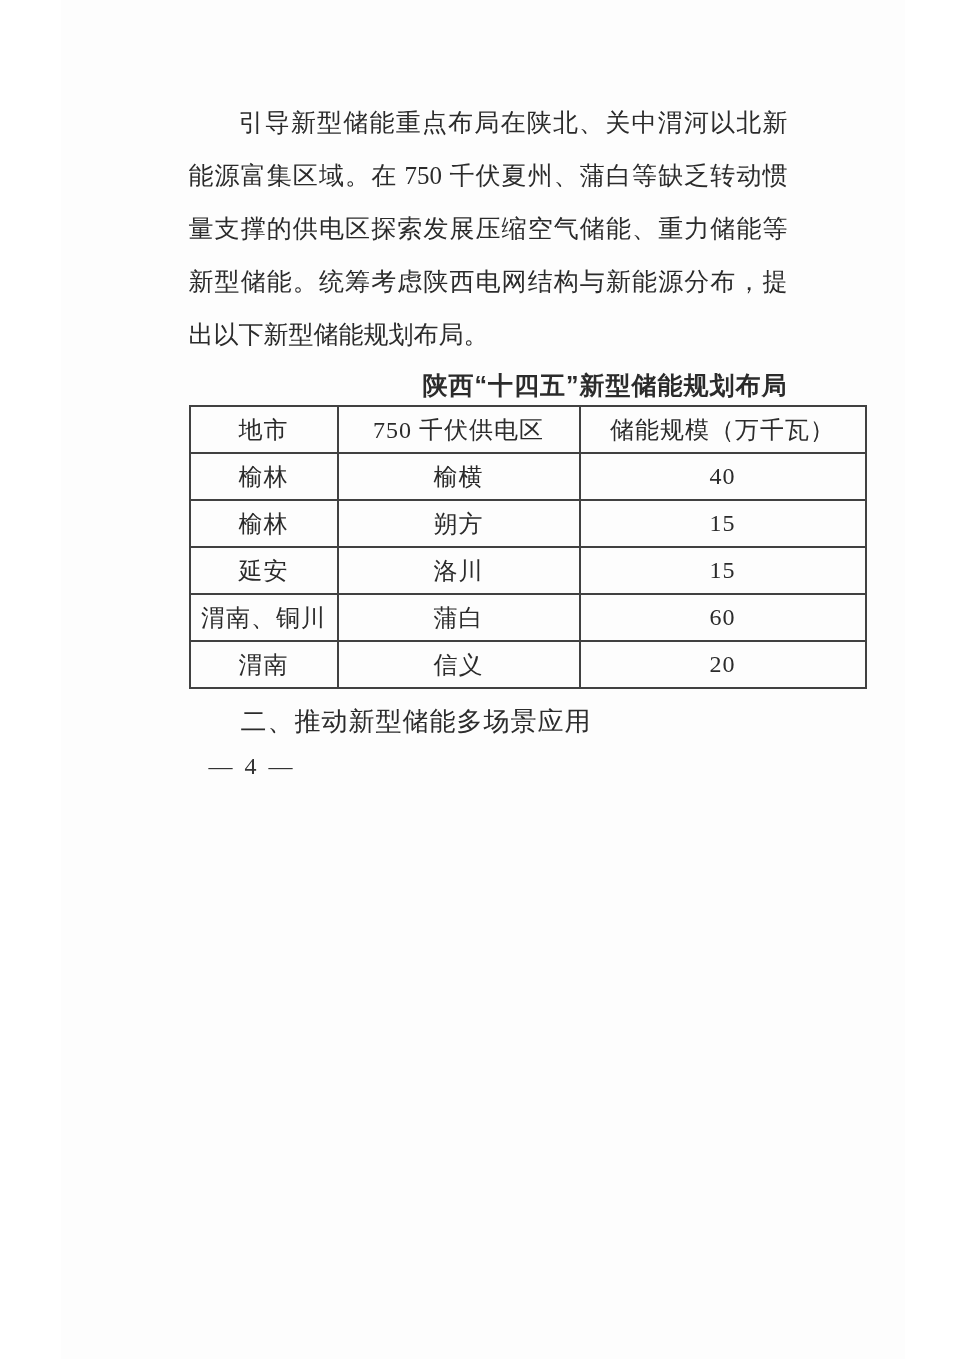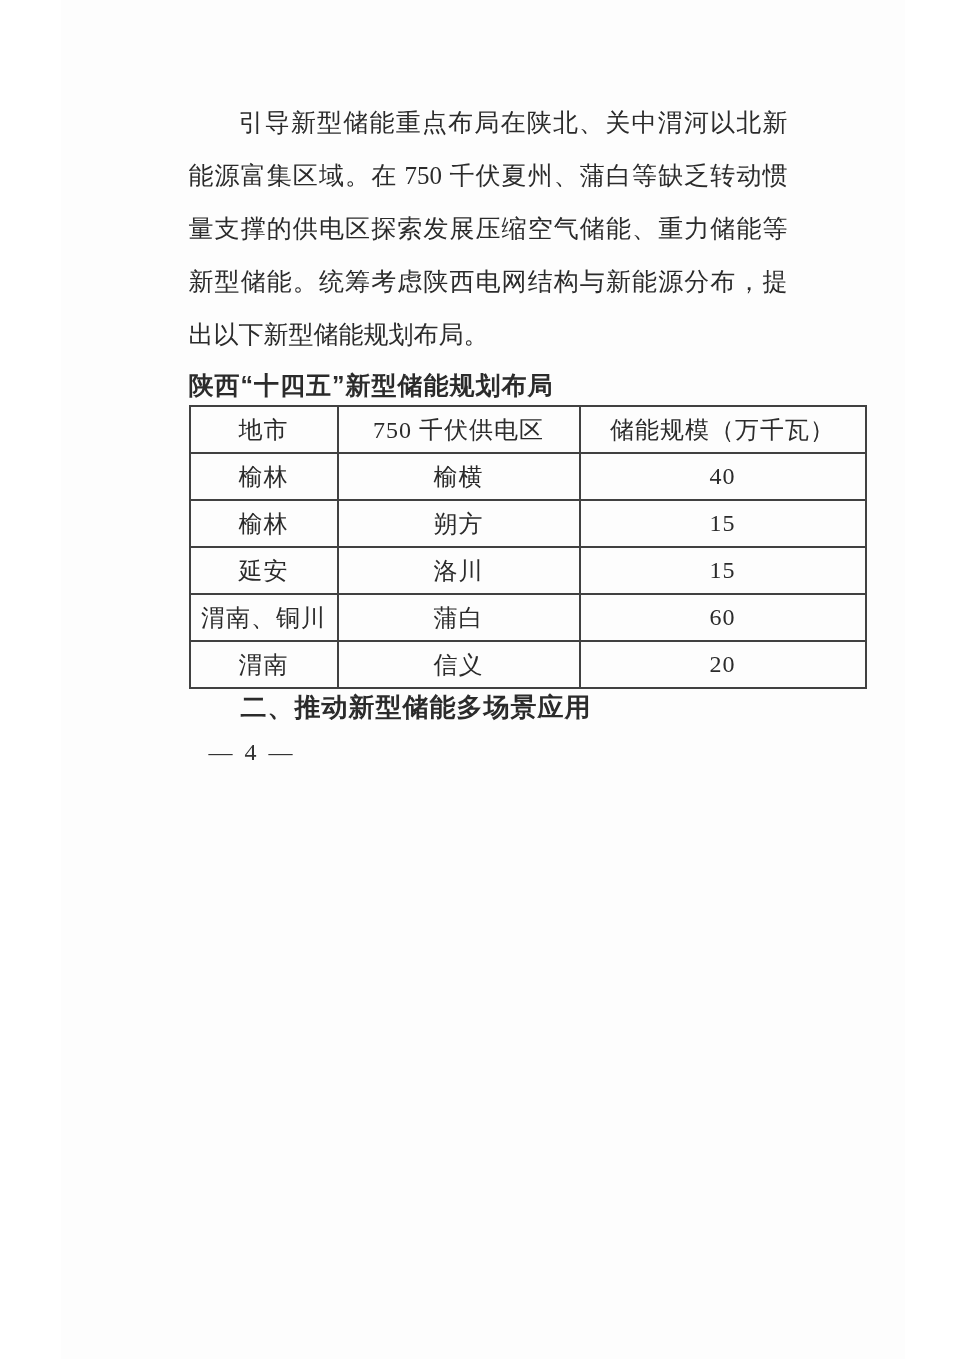--- a/index.html
+++ b/index.html
@@ -17,21 +17,21 @@
   }
   .body-text {
     font-size: 25px;
     line-height: 53px;
     text-align: justify;
     text-justify: inter-character;
   }
   .indent { text-indent: 2em; }
   .table-title {
     margin-top: 6px;
-    text-align: left;
+    text-align: right;
     font-family: "Liberation Sans", "DejaVu Sans", sans-serif;
     font-weight: bold;
     font-size: 25px;
     line-height: 36px;
     letter-spacing: 1px;
   }
   .storage-table {
     width: 676px;
     margin: 2px auto 0 auto;
     border-collapse: collapse;
@@ -44,23 +44,24 @@
   .storage-table th, .storage-table td {
     border: 2px solid #414141;
     height: 47px;
     text-align: center;
     vertical-align: middle;
     font-weight: normal;
     font-size: 24px;
     letter-spacing: 1px;
   }
   .section-heading {
+    margin-top: 14px;
     text-indent: 2em;
     font-family: "Liberation Sans", "DejaVu Sans", sans-serif;
-    font-weight: bold;
+    font-weight: normal;
     font-size: 26px;
     line-height: 36px;
     letter-spacing: 1px;
   }
   .clause { margin-top: 10px; }
   .lead-bold { font-weight: bold; }
   .attribution { font-style: italic; }
   .page-number {
     margin-top: 12px;
     padding-left: 20px;

